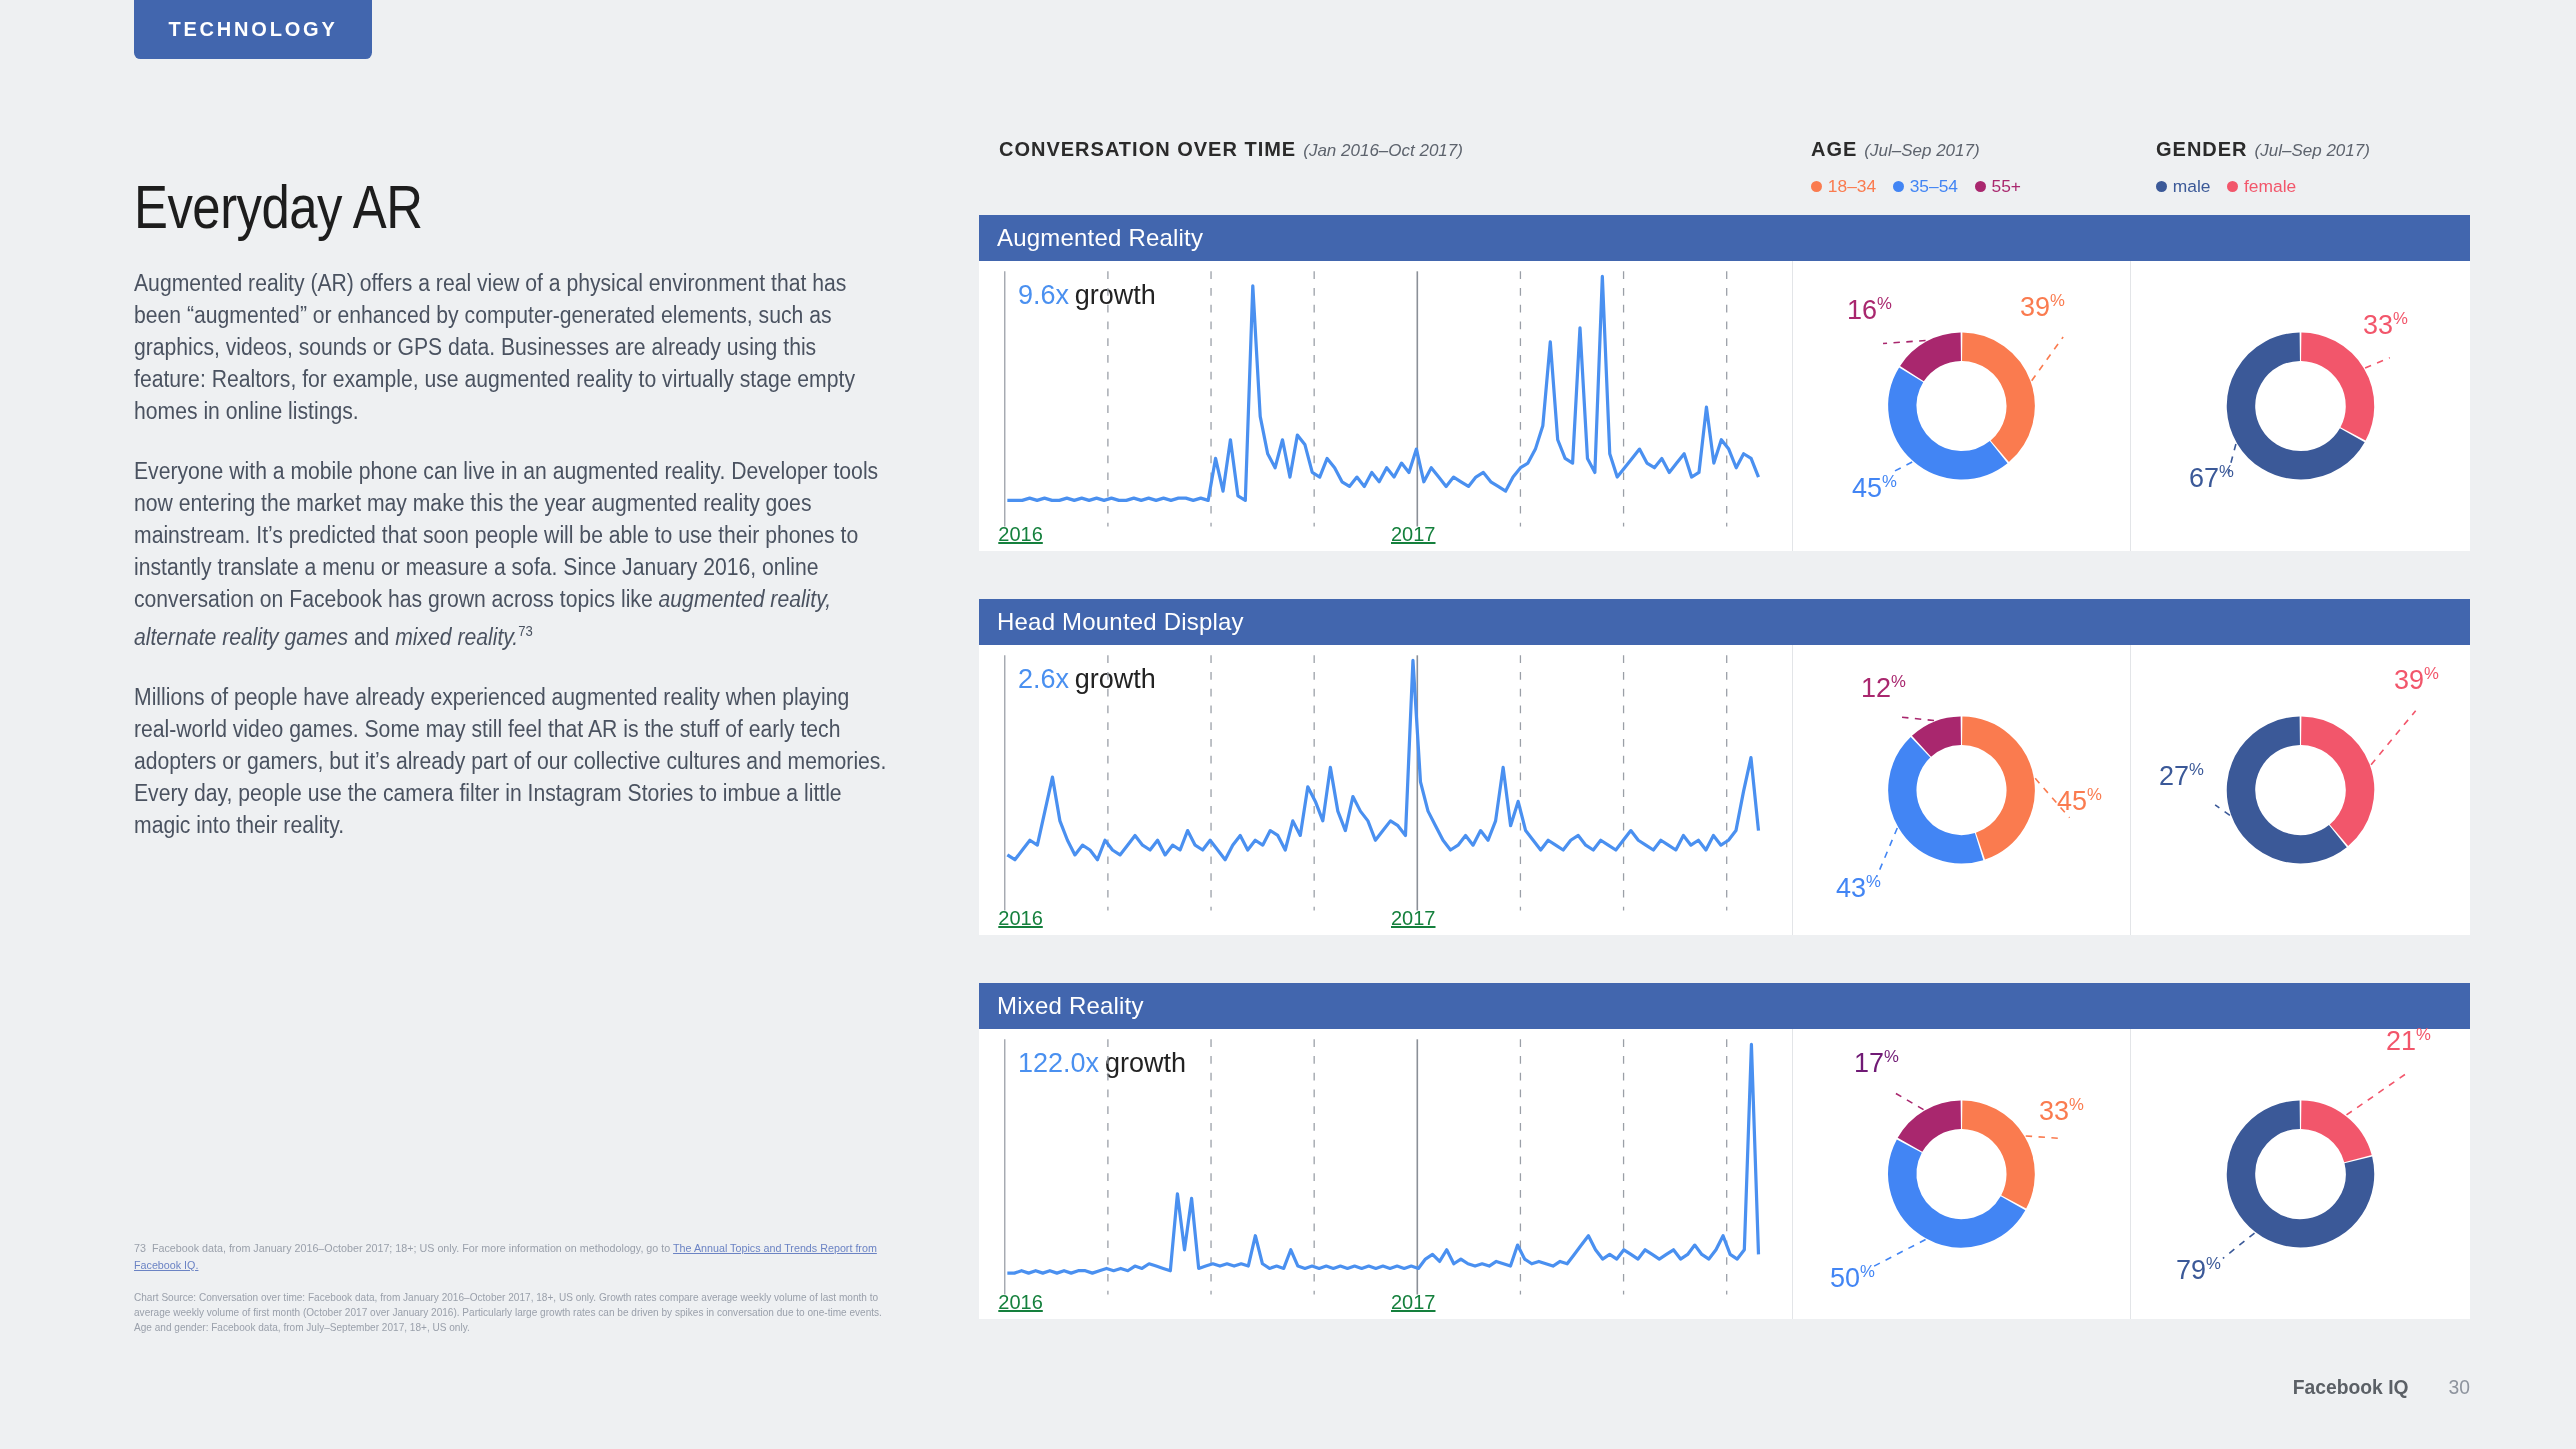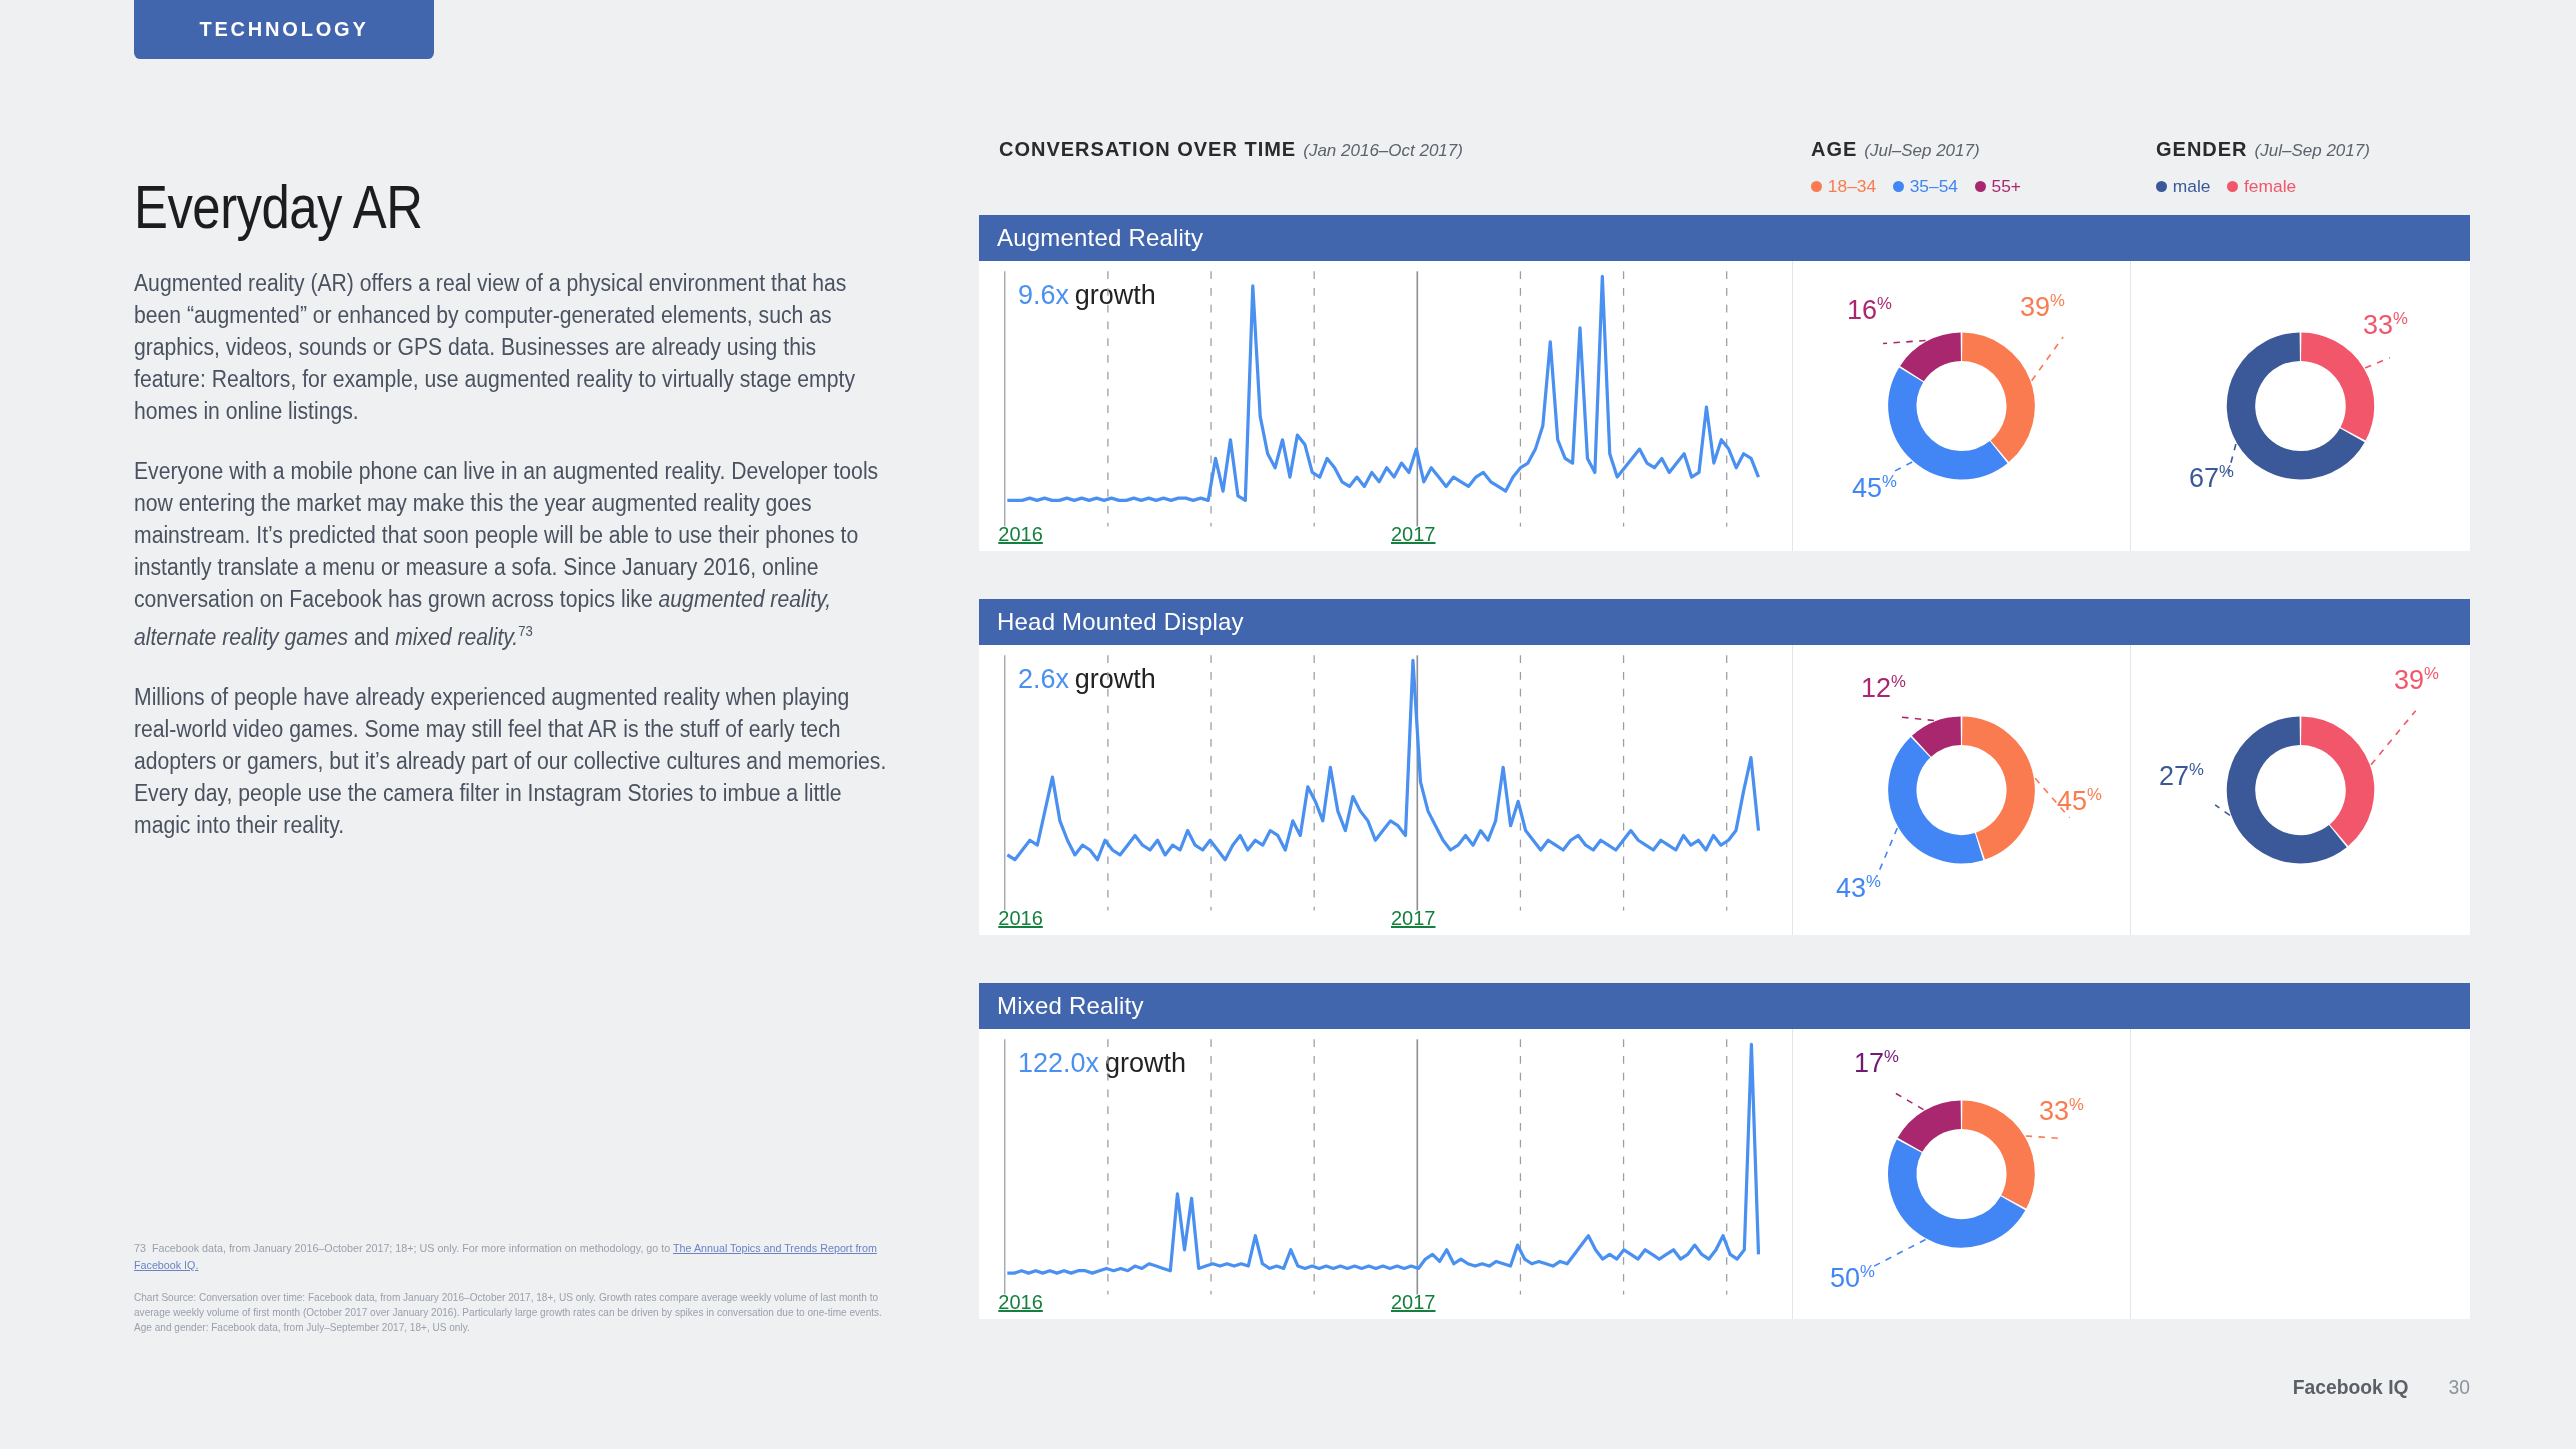--- a/index.html
+++ b/index.html
@@ -5,21 +5,21 @@
   html,body{margin:0;padding:0;}
   body{
     width:2576px;height:1449px;
     background:#eef0f2;
     font-family:"Liberation Sans",sans-serif;
     overflow:hidden;
     position:relative;
   }
   
   #tech-tag{
-    position:absolute;left:134px;top:0;width:300px;height:59px;
+    position:absolute;left:134px;top:0;width:238px;height:59px;
     background:#4266ae;border-radius:0 0 6.4px 6.4px;
     display:flex;align-items:center;justify-content:center;
   }
   #tech-tag .label{
     color:#fff;font-size:20px;font-weight:bold;letter-spacing:2.8px;
   }
   
   #left-col{position:absolute;left:134px;top:174px;width:757px;}
   #page-title{
     font-family:"Liberation Sans Narrow","Liberation Sans",sans-serif;
@@ -268,20 +268,30 @@
           <path d="M342.0825666864875 270.28556627562784 A92 92 0 0 1 180.85374673000283 181.64927243699972" fill="none" stroke="#4285f4" stroke-width="44"></path>
           <path d="M181.91743331351248 179.71443372437218 A92 92 0 0 1 260.89602649580934 133.00662392051237" fill="none" stroke="#a9276e" stroke-width="44"></path>
           <line x1="361.8460751324575" y1="165.95119577295694" x2="420" y2="170" stroke="#fa7b4f" stroke-width="2.5" stroke-dasharray="10 10"></line>
           <line x1="202.95119577295702" y1="125.15392486754247" x2="160" y2="100" stroke="#a9276e" stroke-width="2.5" stroke-dasharray="10 10"></line>
           <line x1="206.116573804201" y1="326.65157488508817" x2="126" y2="368" stroke="#4285f4" stroke-width="2.5" stroke-dasharray="10 10"></line>
         </svg>
       <span class="pct" style="left:61px;top:18px;color:#701a75"><span>17</span><sup>%</sup></span>
       <span class="pct" style="left:246px;top:66px;color:#fa7b4f"><span>33</span><sup>%</sup></span>
       <span class="pct" style="left:37px;top:233px;color:#4285f4"><span>50</span><sup>%</sup></span>
     </div>
+    <div class="pane-donut last">
+      <svg class="lsvg" viewBox="0 0 524 450" preserveAspectRatio="none">
+          <path d="M263.1039735041908 133.00662392051237 A92 92 0 0 1 350.8286879597749 201.0528875363868" fill="none" stroke="#f2566b" stroke-width="44"></path>
+          <path d="M351.3777820521553 203.19146782936951 A92 92 0 1 1 260.8960264958092 133.00662392051237" fill="none" stroke="#3b5998" stroke-width="44"></path>
+          <line x1="333.09721822374524" y1="133.3420185644199" x2="430" y2="66" stroke="#f2566b" stroke-width="2.5" stroke-dasharray="10 10"></line>
+          <line x1="190.90278177625476" y1="316.6579814355801" x2="142" y2="356" stroke="#3b5998" stroke-width="2.5" stroke-dasharray="10 10"></line>
+        </svg>
+      <span class="pct" style="left:255px;top:-3.9px;color:#f2566b"><span>21</span><sup>%</sup></span>
+      <span class="pct" style="left:45px;top:225px;color:#3b5998"><span>79</span><sup>%</sup></span>
+    </div>
   </div>
 </div>
 
 <div id="footer">
   <span class="brand">Facebook IQ</span>
   <span class="pg">30</span>
 </div>
 
 
 </body></html>

